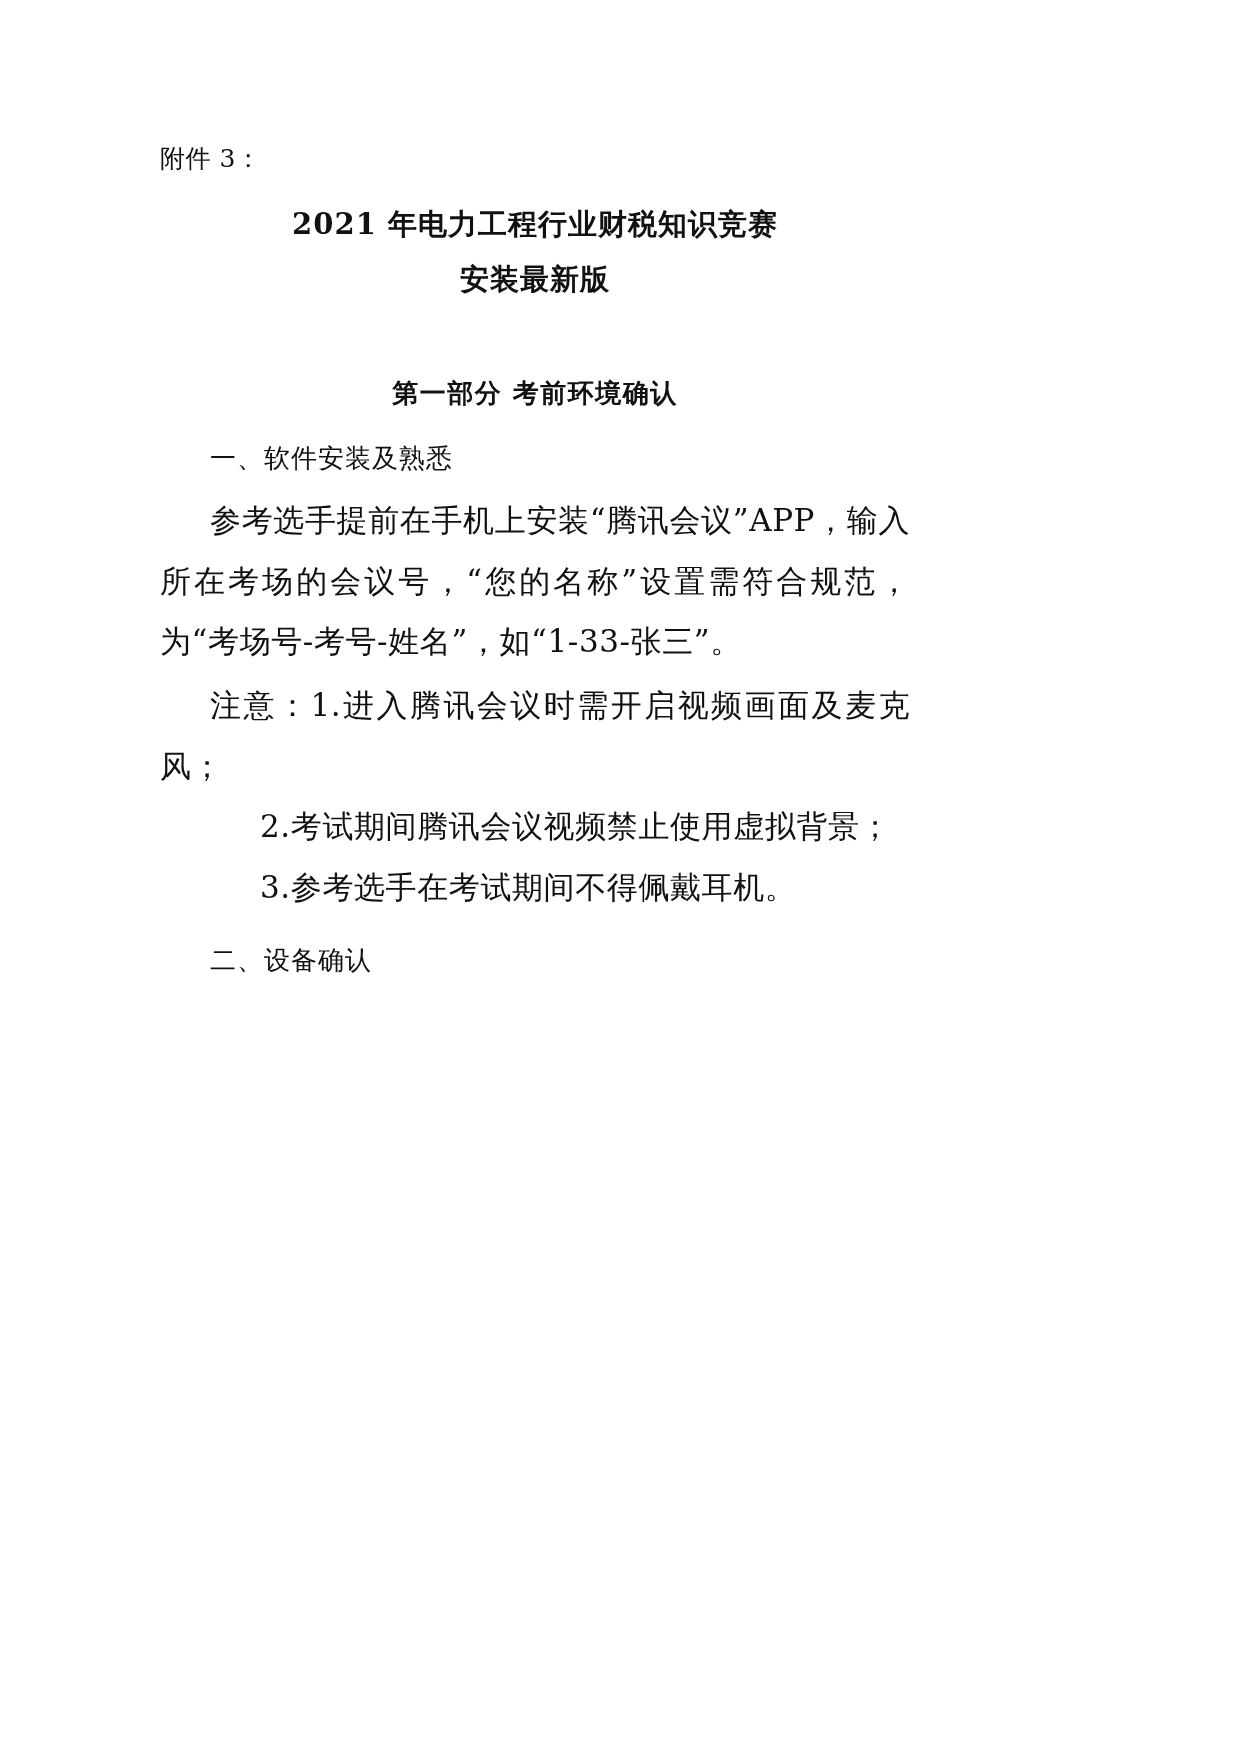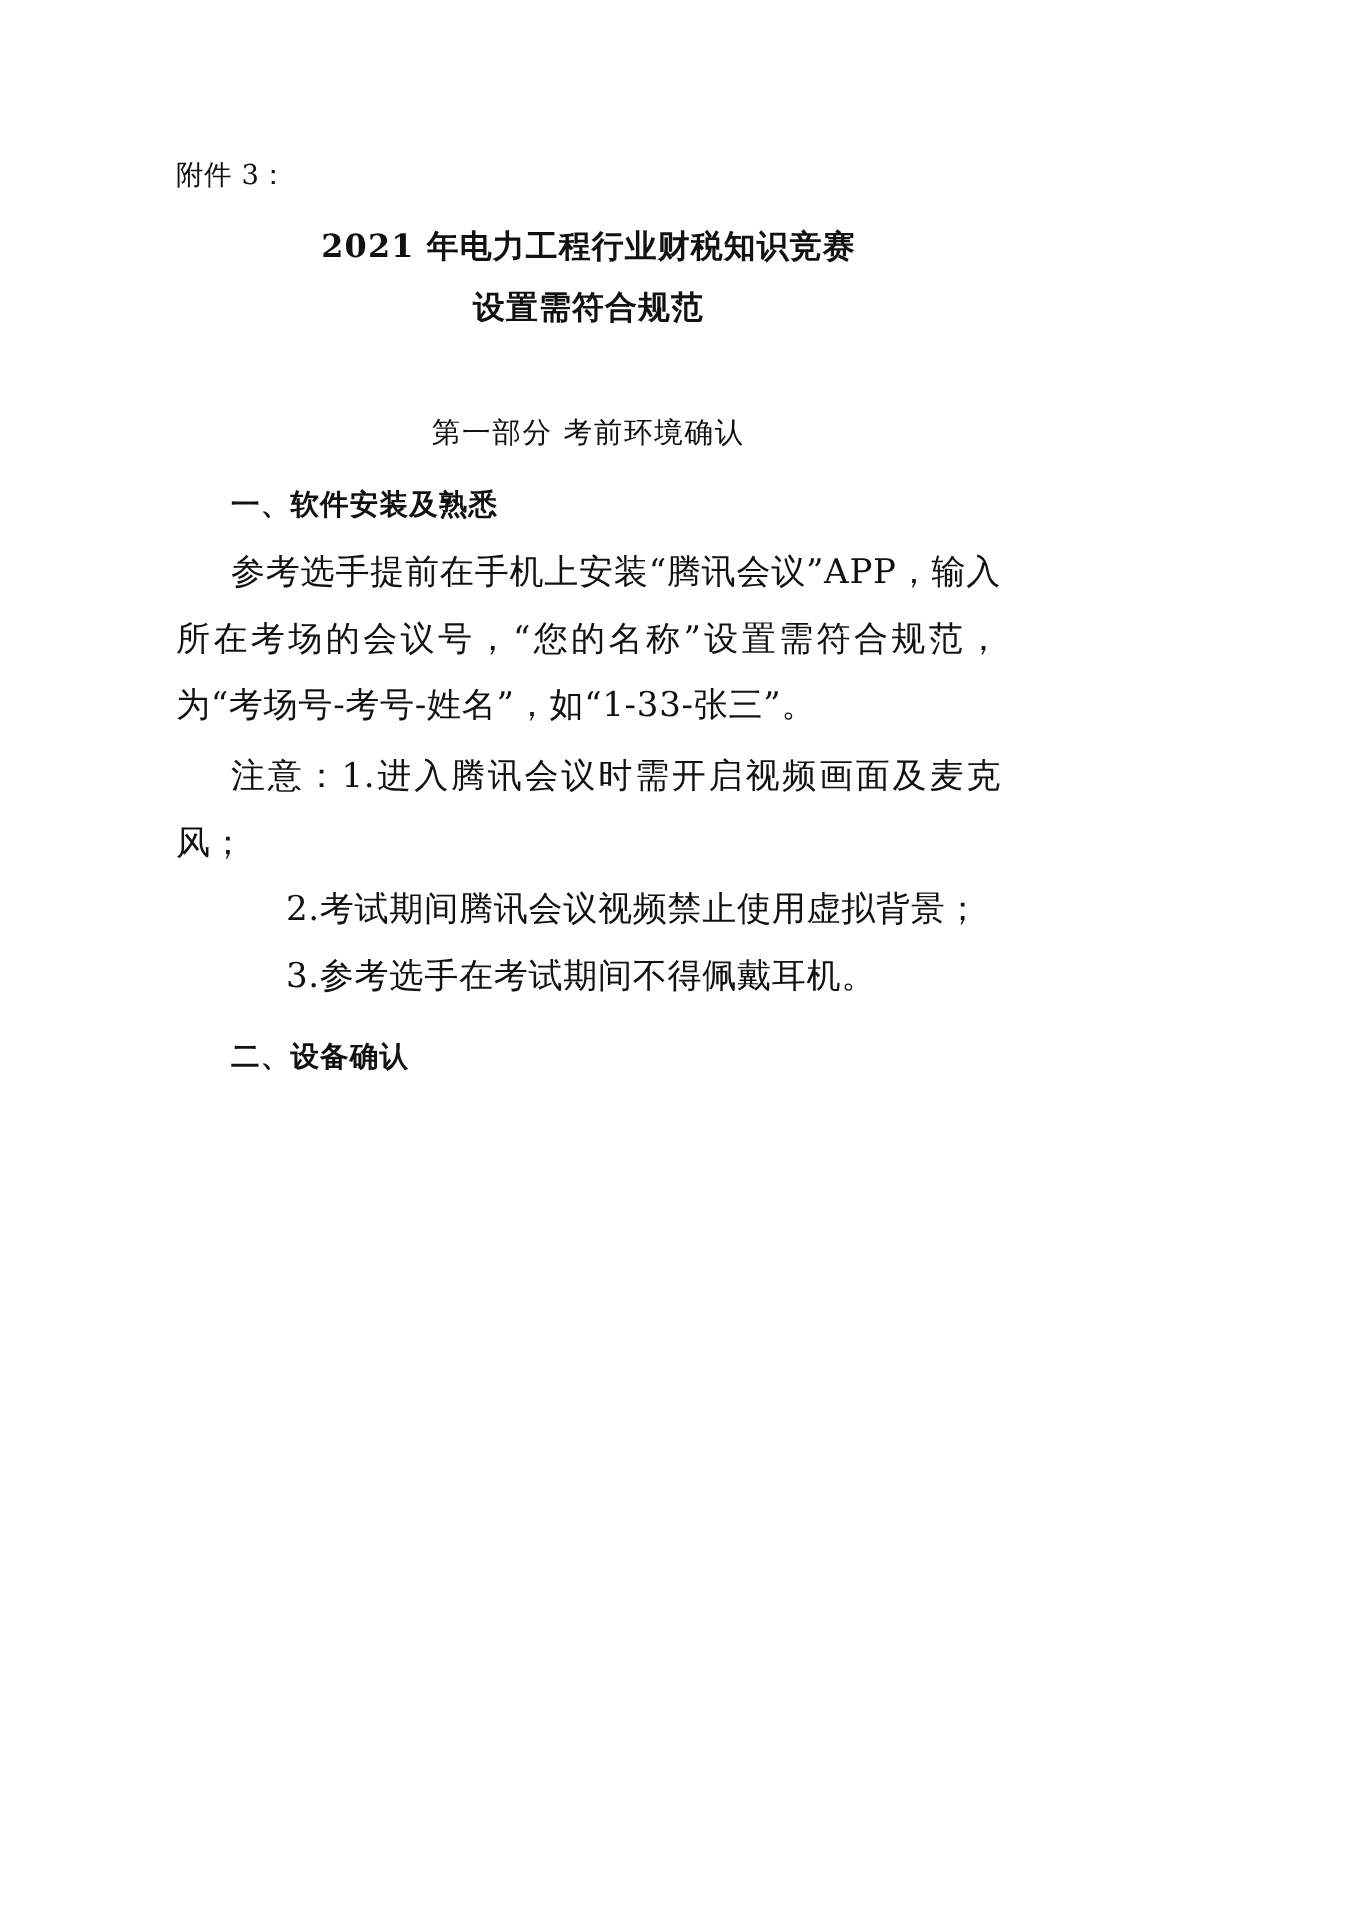--- a/index.html
+++ b/index.html
@@ -33,27 +33,27 @@
     letter-spacing: 1px;
     line-height: 1.7;
     margin: 0;
   }
   .doc-title.second {
     margin-top: 6px;
   }
   .section-title {
     text-align: center;
     font-size: 26px;
-    font-weight: 400;
+    font-weight: 700;
     letter-spacing: 1.5px;
     margin: 72px 0 30px 0;
   }
   .heading {
     font-size: 26px;
-    font-weight: 700;
+    font-weight: 400;
     letter-spacing: 1px;
     margin: 26px 0 14px 0;
     text-indent: 50px;
   }
   p.body-text {
     font-size: 31px;
     line-height: 1.95;
     letter-spacing: 0.6px;
     margin: 0 0 4px 0;
     text-indent: 50px;
@@ -72,21 +72,21 @@
 </style>
 </head>
 <body>
 
 <div class="page">
 
   <div class="attachment-label">附件 3：</div>
 
   <h1 class="doc-title">2021 年电力工程行业财税知识竞赛</h1>
 
-  <h1 class="doc-title second">设置需符合规范</h1>
+  <h1 class="doc-title second">安装最新版</h1>
 
   <h2 class="section-title">第一部分 考前环境确认</h2>
 
   <div class="block">
     <h3 class="heading">一、软件安装及熟悉</h3>
     <p class="body-text">参考选手提前在手机上安装“腾讯会议”APP，输入所在考场的会议号，“您的名称”设置需符合规范，为“考场号-考号-姓名”，如“1-33-张三”。</p>
     <p class="body-text tight">注意：1.进入腾讯会议时需开启视频画面及麦克风；</p>
     <p class="body-text note-sub tight">2.考试期间腾讯会议视频禁止使用虚拟背景；</p>
     <p class="body-text note-sub">3.参考选手在考试期间不得佩戴耳机。</p>
   </div>

